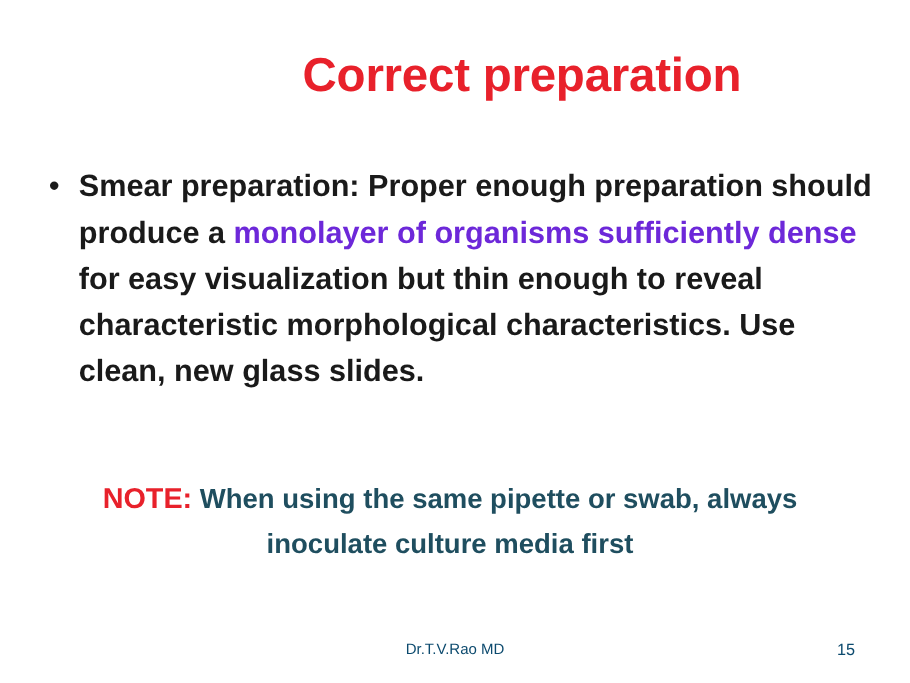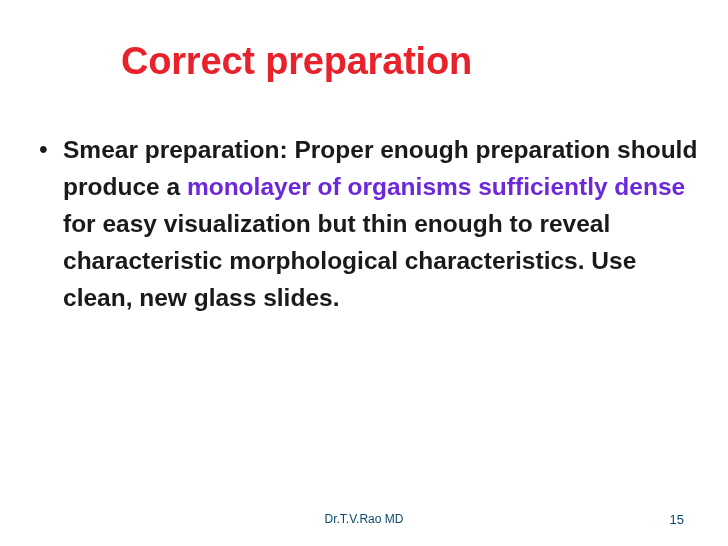--- a/index.html
+++ b/index.html
@@ -17,21 +17,21 @@
     position: relative;
     width: 728px;
     height: 546px;
     box-sizing: border-box;
   }
   .slide-title {
     position: absolute;
     top: 40px;
     left: 0;
     width: 593px;
-    text-align: center;
+    text-align: right;
     font-size: 38px;
     font-weight: bold;
     color: #e8212b;
     letter-spacing: -0.2px;
   }
   .body-block {
     position: absolute;
     top: 131px;
     left: 33px;
     width: 670px;
@@ -102,17 +102,20 @@
 
   <div class="slide-title">Correct preparation</div>
 
   <div class="body-block">
     <div class="bullet-row">
       <div class="bullet-dot">•</div>
       <div class="bullet-text"><span>Smear preparation: Proper enough preparation should produce a </span><span class="hl">monolayer of organisms sufficiently dense</span><span> for easy visualization but thin enough to reveal characteristic morphological characteristics. Use clean, new glass slides.</span></div>
     </div>
   </div>
 
+  <div class="note-block">
+    <span class="note-label">NOTE:</span><span class="note-text"> When using the same pipette or swab, always inoculate culture media first</span>
+  </div>
 
   <div class="footer-author">Dr.T.V.Rao MD</div>
   <div class="footer-page">15</div>
 
 </div>
 
 </body></html>

